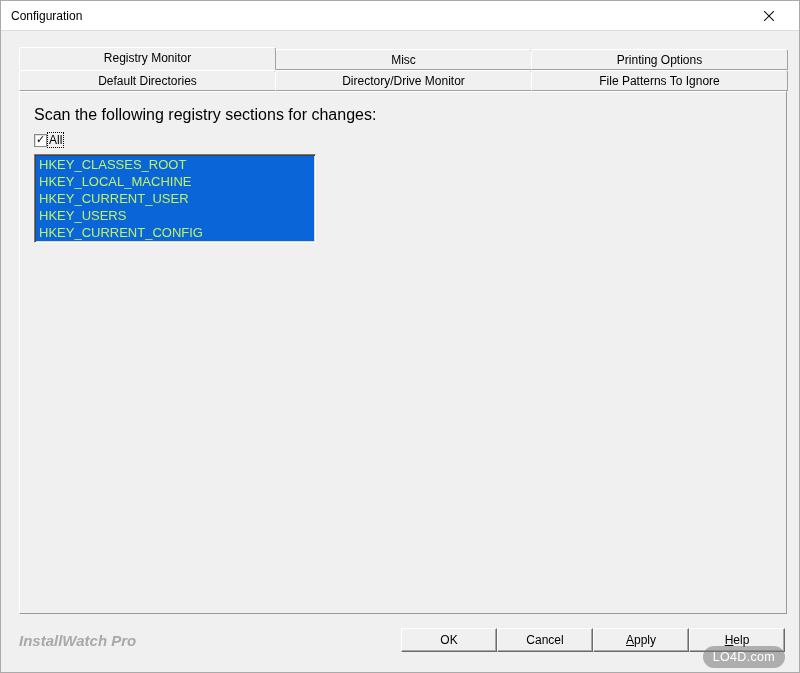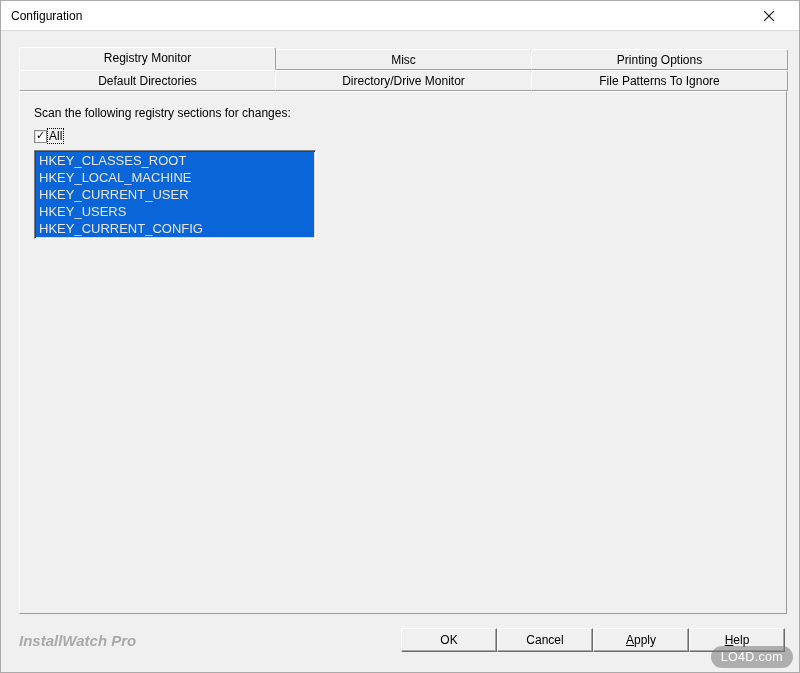--- a/index.html
+++ b/index.html
@@ -88,21 +88,21 @@
     position: absolute;
     top: 42px; left: 0; right: 0; bottom: 48px;
     border-left: 1px solid #fff;
     border-top: 1px solid #fff;
     border-right: 1px solid #9a9a9a;
     border-bottom: 1px solid #9a9a9a;
     background: #f0f0f0;
     padding: 14px 14px;
   }
   .scan-label {
-    font-size: 12px;
+    font-size: 16px;
     color: #000;
     margin-bottom: 8px;
   }
   .check-row {
     display: flex;
     align-items: center;
     margin-bottom: 6px;
   }
   .checkbox {
     width: 13px; height: 13px;
@@ -129,21 +129,21 @@
     border-top: 1px solid #7a7a7a;
     border-left: 1px solid #7a7a7a;
     border-right: 1px solid #fff;
     border-bottom: 1px solid #fff;
     box-shadow: inset 1px 1px 0 #404040, inset -1px -1px 0 #d8d8d8;
     background: #fff;
     padding: 1px;
   }
   .list-item {
     background: #0a66d8;
-    color: #e5e5e5;
+    color: #bef264;
     font-family: Tahoma, "Segoe UI", sans-serif;
     font-size: 13px;
     padding: 0 3px;
     line-height: 17px;
     white-space: nowrap;
   }
   .footer {
     position: absolute;
     left: 0; right: 0; bottom: 0;
     height: 44px;
@@ -173,21 +173,21 @@
     box-shadow: inset -1px -1px 0 #a8a8a8;
     font-size: 12px;
     text-align: center;
     line-height: 22px;
     cursor: default;
     position: relative;
   }
   .btn .u { text-decoration: underline; }
   .watermark {
     position: absolute;
-    right: 6px; bottom: 4px;
+    right: 14px; bottom: 4px;
     background: rgba(120,120,120,0.55);
     color: #fff;
     font-family: Arial, sans-serif;
     font-size: 12.5px;
     padding: 4px 10px;
     border-radius: 12px;
     letter-spacing: 0.3px;
   }
 </style>
 </head>

